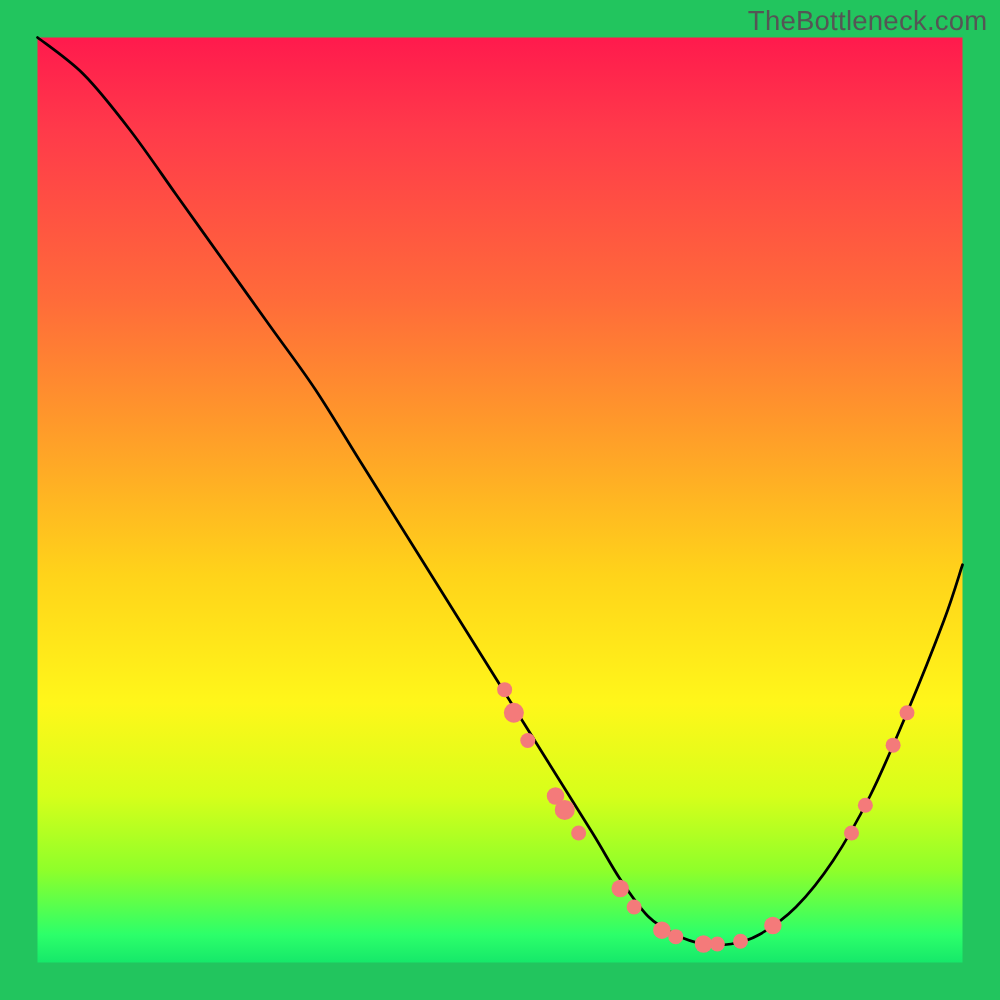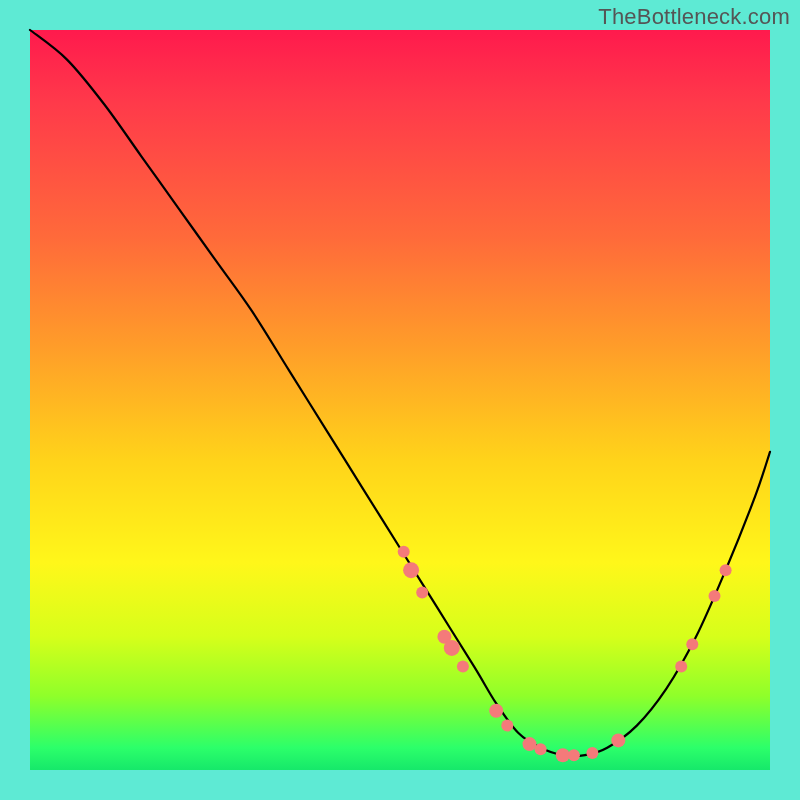--- a/index.html
+++ b/index.html
@@ -8,21 +8,21 @@
     width: 800px;
     height: 800px;
     background: #000;
     overflow: hidden;
     font-family: Arial, Helvetica, sans-serif;
   }
   .outer {
     position: relative;
     width: 800px;
     height: 800px;
-    background: #5eead4;
+    background: #22c55e;
   }
   .watermark {
     position: absolute;
     top: 4px;
     right: 10px;
     color: #555;
     font-size: 22px;
     font-weight: 500;
     letter-spacing: 0.2px;
     user-select: none;

